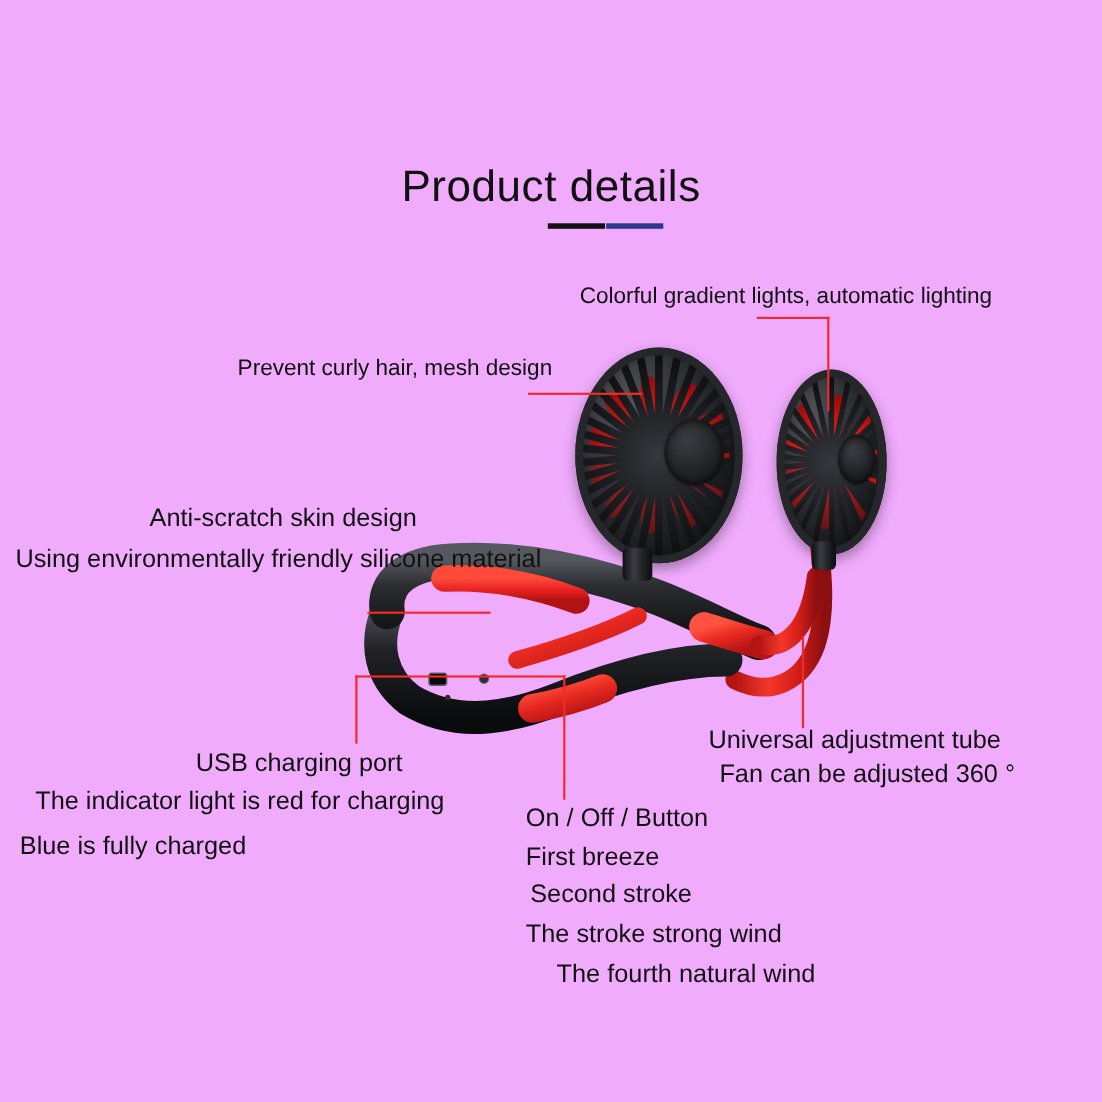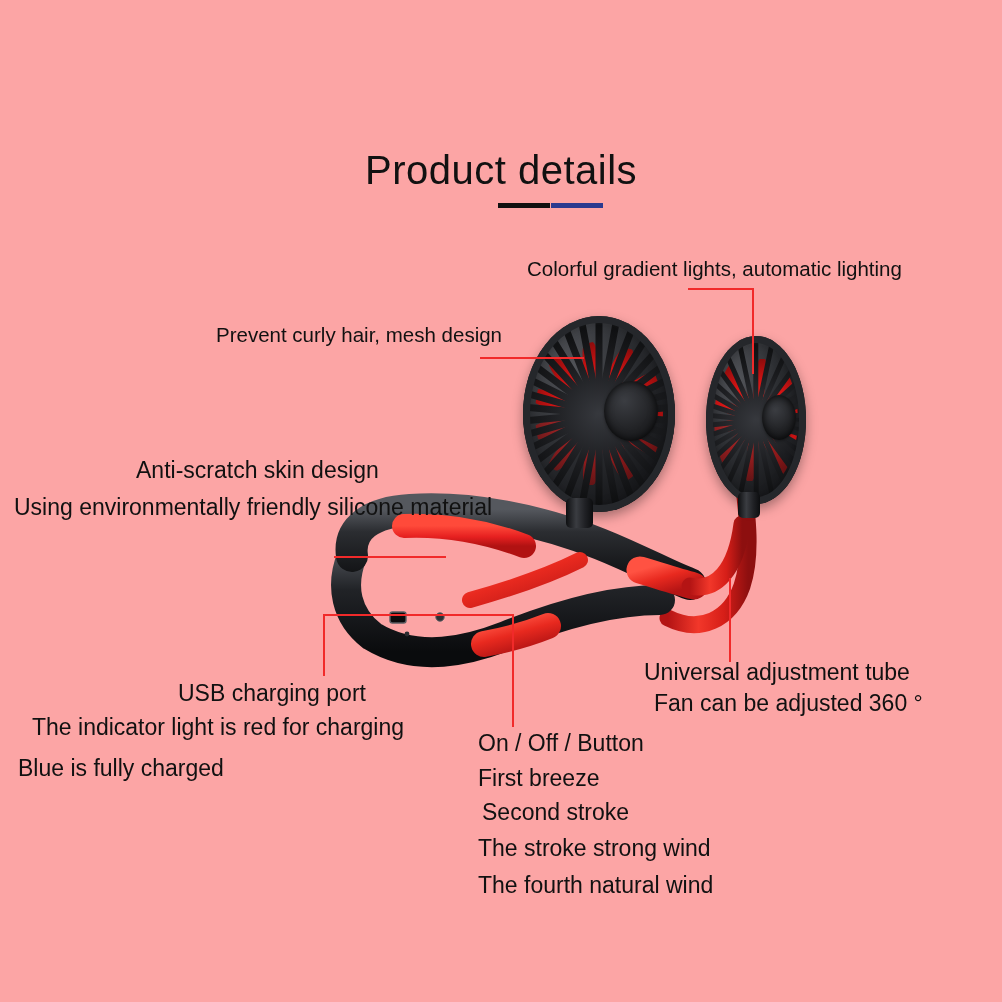--- a/index.html
+++ b/index.html
@@ -4,21 +4,21 @@
 <style>
   html, body {
     margin: 0;
     padding: 0;
     background: #ffffff;
   }
   #page {
     position: relative;
     width: 1002px;
     height: 1002px;
-    background: #fca5a5;
+    background: #f0abfc;
     overflow: hidden;
     font-family: "Liberation Sans", sans-serif;
     color: #111111;
   }
 
   
   .title {
     position: absolute;
     left: 0;
     top: 148px;
@@ -320,15 +320,15 @@
   <div class="callout lg" style="left:12px; top:710px;margin-left:20px;">The indicator light is red for charging</div>
   <div class="callout lg" style="left:18px; top:751px;">Blue is fully charged</div>
 
   <div class="callout lg" style="left:644px; top:655px;">Universal adjustment tube</div>
   <div class="callout lg" style="left:654px; top:686px;">Fan can be adjusted 360 °</div>
 
   <div class="callout lg" style="left:478px; top:726px;">On / Off / Button</div>
   <div class="callout lg" style="left:478px; top:761px;">First breeze</div>
   <div class="callout lg" style="left:482px; top:795px;">Second stroke</div>
   <div class="callout lg" style="left:478px; top:831px;">The stroke strong wind</div>
-  <div class="callout lg" style="left:478px; top:868px;text-align:center;">The fourth natural wind</div>
+  <div class="callout lg" style="left:506px; top:868px;text-align:center;">The fourth natural wind</div>
 
 </div>
 
 </body></html>

